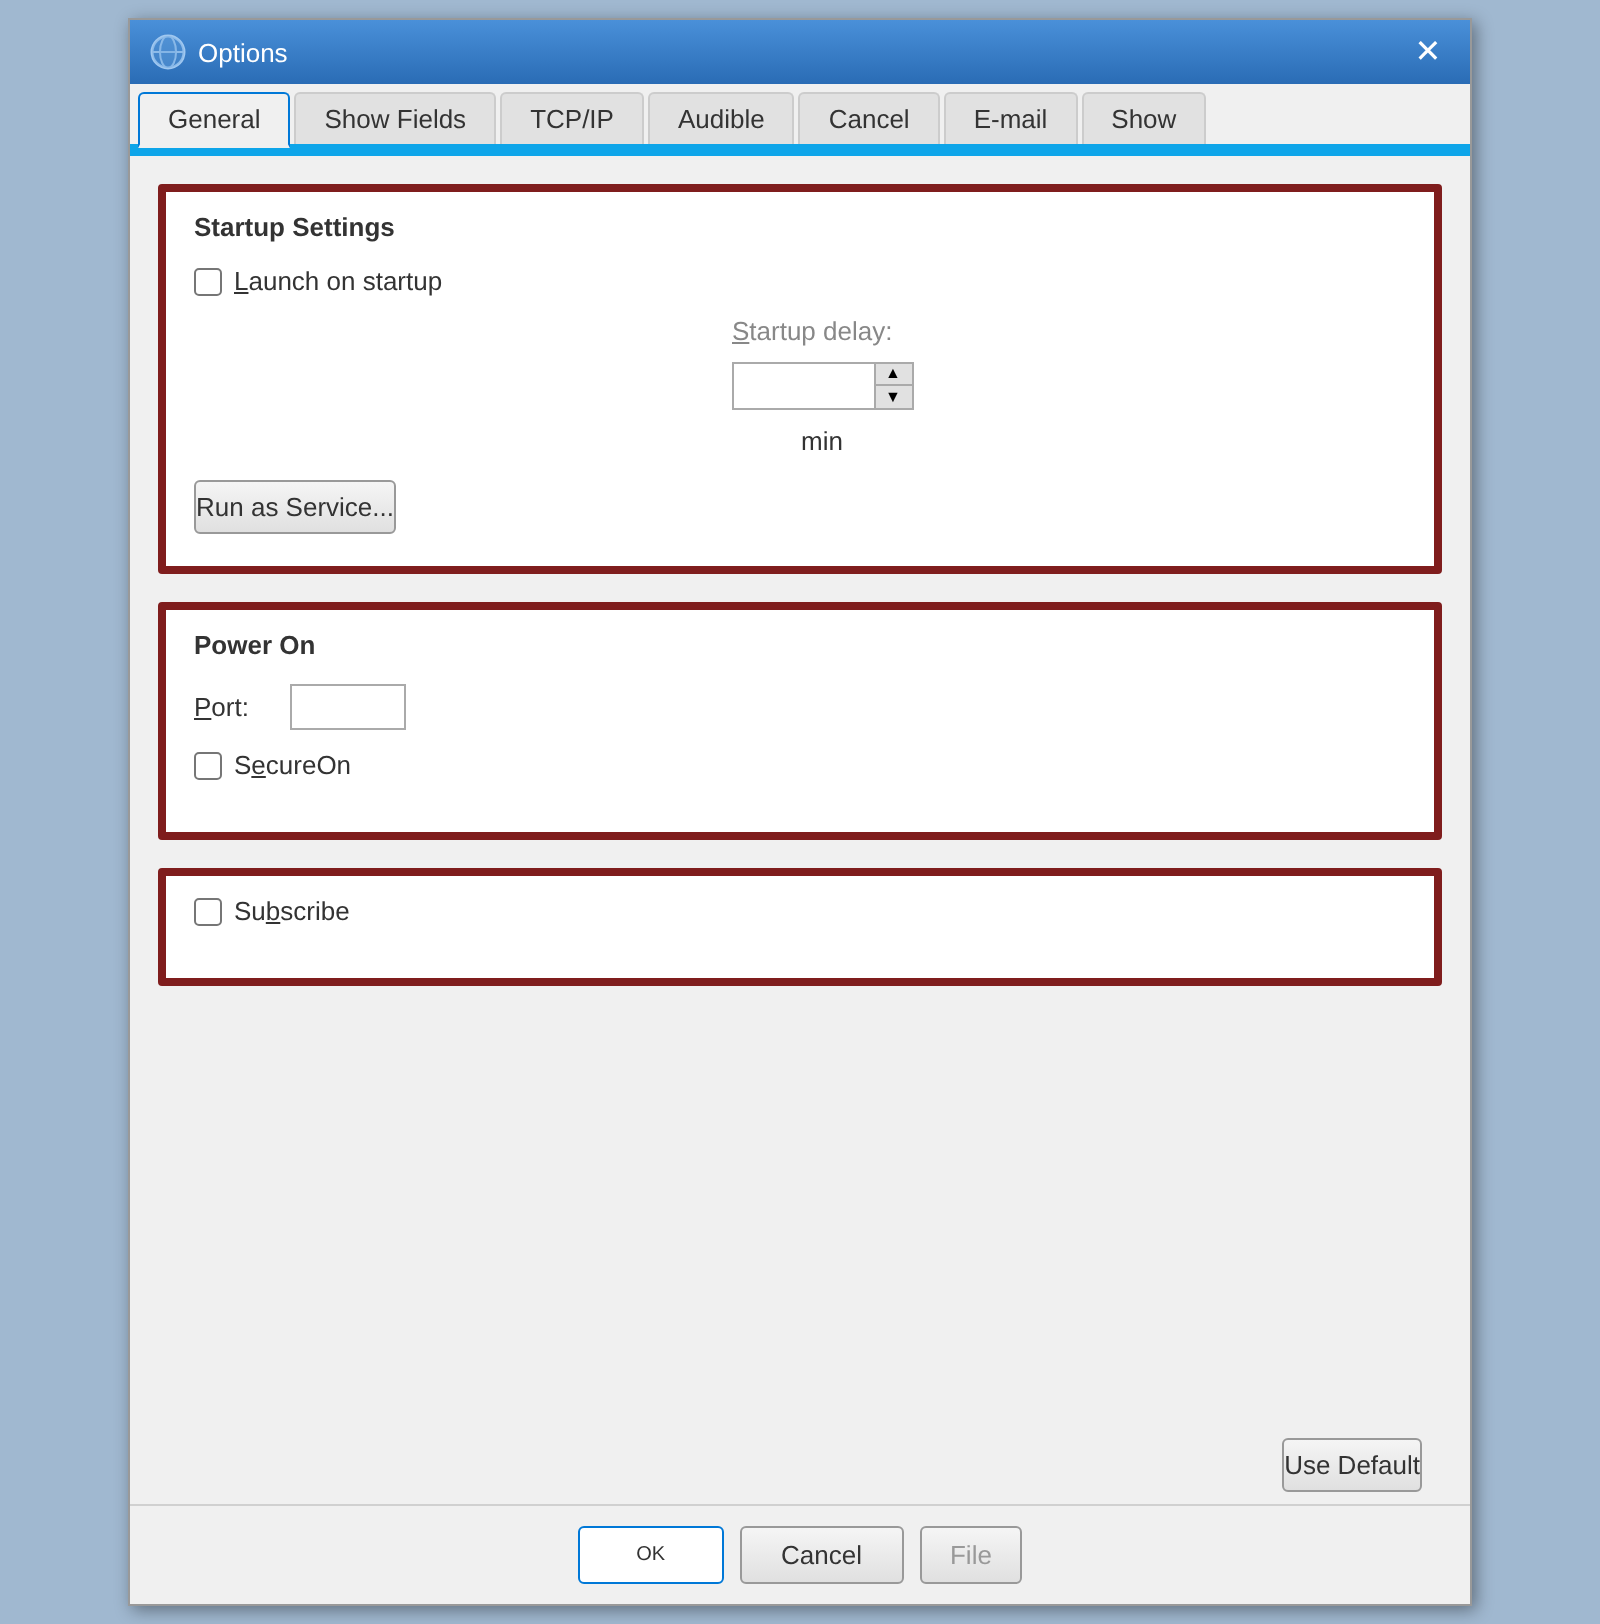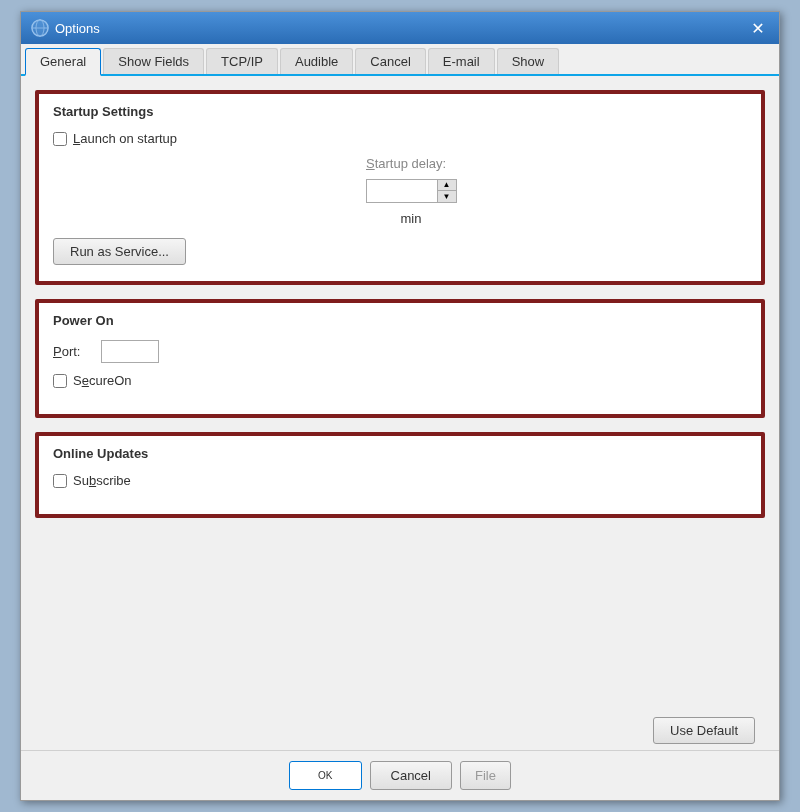--- a/index.html
+++ b/index.html
@@ -14,21 +14,21 @@
       background: #a0b8d0;
       display: flex;
       justify-content: center;
       align-items: center;
       width: 800px;
       height: 812px;
       overflow: hidden;
     }
 
     .window {
-      width: 760px;
+      width: 672px;
       background: #f0f0f0;
       border: 1px solid #999;
       box-shadow: 2px 2px 8px rgba(0,0,0,0.4);
     }
 
     .title-bar {
       background: linear-gradient(to bottom, #4a90d9, #2a6cb5);
       color: white;
       padding: 6px 10px;
       display: flex;
@@ -63,21 +63,21 @@
       font-size: 16px;
       cursor: pointer;
       display: flex;
       align-items: center;
       justify-content: center;
       border-radius: 3px;
     }
 
     .tab-bar {
       background: #f0f0f0;
-      border-bottom: 2px solid #0ea5e9;
+      border-bottom: 6px solid #0ea5e9;
       display: flex;
       padding: 4px 4px 0 4px;
       gap: 2px;
     }
 
     .tab {
       padding: 5px 14px;
       cursor: pointer;
       border: 1px solid #ccc;
       border-bottom: none;
@@ -194,21 +194,21 @@
 
     .spinbox-btn:first-child {
       border-bottom: 1px solid #aaa;
     }
 
     .unit-label {
       color: #333;
     }
 
     .btn {
-      padding: 5px 16px;
+      padding: 5px 0;
       border: 1px solid #999;
       background: linear-gradient(to bottom, #f5f5f5, #e0e0e0);
       cursor: pointer;
       font-size: 13px;
       border-radius: 3px;
       color: #333;
     }
 
     .port-row {
       display: flex;
@@ -355,21 +355,20 @@
 
       <div class="checkbox-row">
         <input type="checkbox" style="">
         <label class="checkbox-label">
           S<u>e</u>cureOn
         </label>
       </div>
     </div>
 
     <div class="section">
-      <div class="section-title">Online Updates</div>
 
       <div class="checkbox-row">
         <input type="checkbox" style="">
         <label class="checkbox-label">
           Su<u>b</u>scribe
         </label>
       </div>
     </div>
 
   </div>

